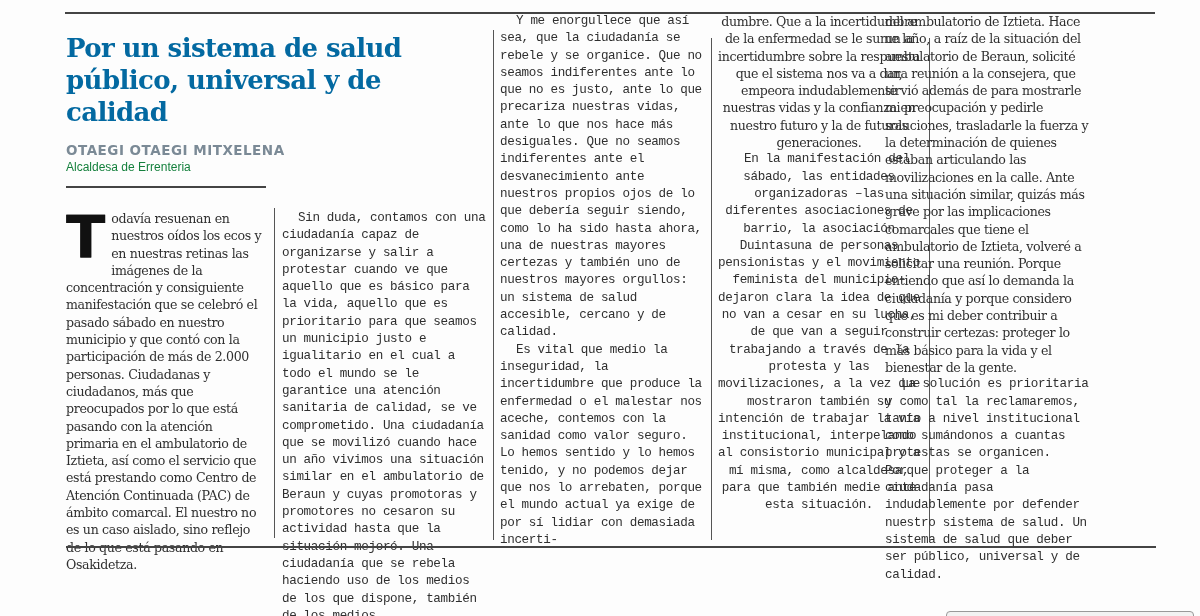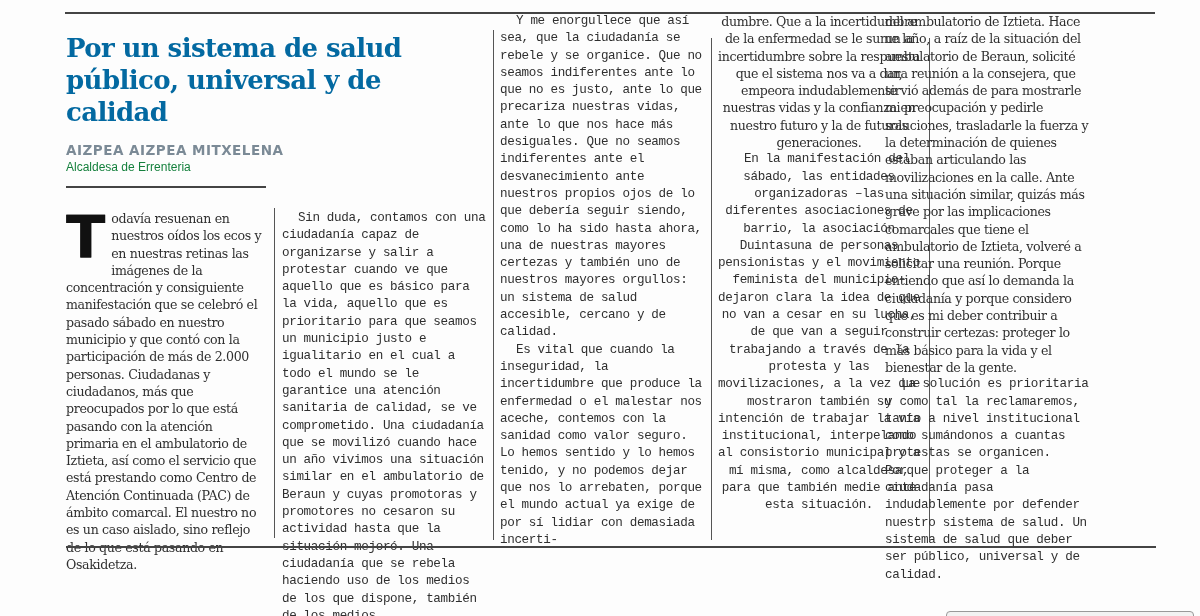--- a/index.html
+++ b/index.html
@@ -49,39 +49,39 @@
 </style>
 </head>
 <body>
 
 <div>
   <div class="top-rule"></div>
 
   <div class="head-block">
     <h1 class="title">Por un sistema de salud público, universal y de calidad</h1>
   </div>
-  <div class="author">AIZPEA AIZPEA MITXELENA</div>
+  <div class="author">OTAEGI OTAEGI MITXELENA</div>
   <div class="role">Alcaldesa de Errenteria</div>
   <div class="head-rule"></div>
 
   <div class="col col1">
     <p><span class="dropcap">T</span><span>odavía resuenan en nuestros oídos los ecos y en nuestras retinas las imágenes de la concentración y consiguiente manifestación que se celebró el pasado sábado en nuestro municipio y que contó con la participación de más de 2.000 personas. Ciudadanas y ciudadanos, más que preocupados por lo que está pasando con la atención primaria en el ambulatorio de Iztieta, así como el servicio que está prestando como Centro de Atención Continuada (PAC) de ámbito comarcal. El nuestro no es un caso aislado, sino reflejo de lo que está pasando en Osakidetza.</span></p>
   </div>
 
   <div class="vrule" style="left:274px; top:208px; height:330px;"></div>
 
   <div class="col col2">
     <p class="indent">Sin duda, contamos con una ciudadanía capaz de organizarse y salir a protestar cuando ve que aquello que es básico para la vida, aquello que es prioritario para que seamos un municipio justo e igualitario en el cual a todo el mundo se le garantice una atención sanitaria de calidad, se ve comprometido. Una ciudadanía que se movilizó cuando hace un año vivimos una situación similar en el ambulatorio de Beraun y cuyas promotoras y promotores no cesaron su actividad hasta que la situación mejoró. Una ciudadanía que se rebela haciendo uso de los medios de los que dispone, también de los medios</p>
   </div>
 
   <div class="vrule" style="left:493px; top:30px; height:510px;"></div>
 
   <div class="col col3">
     <p class="indent">Y me enorgullece que así sea, que la ciudadanía se rebele y se organice. Que no seamos indiferentes ante lo que no es justo, ante lo que precariza nuestras vidas, ante lo que nos hace más desiguales. Que no seamos indiferentes ante el desvanecimiento ante nuestros propios ojos de lo que debería seguir siendo, como lo ha sido hasta ahora, una de nuestras mayores certezas y también uno de nuestros mayores orgullos: un sistema de salud accesible, cercano y de calidad.</p>
-    <p class="indent">Es vital que cuando la inseguridad, la incertidumbre que produce la enfermedad o el malestar nos aceche, contemos con la sanidad como valor seguro. Lo hemos sentido y lo hemos tenido, y no podemos dejar que nos lo arrebaten, porque el mundo actual ya exige de por sí lidiar con demasiada incerti-</p>
+    <p class="indent">Es vital que medio la inseguridad, la incertidumbre que produce la enfermedad o el malestar nos aceche, contemos con la sanidad como valor seguro. Lo hemos sentido y lo hemos tenido, y no podemos dejar que nos lo arrebaten, porque el mundo actual ya exige de por sí lidiar con demasiada incerti-</p>
   </div>
 
   <div class="vrule" style="left:711px; top:38px; height:502px;"></div>
 
   <div class="col col4">
     <p>dumbre. Que a la incertidumbre de la enfermedad se le sume la incertidumbre sobre la respuesta que el sistema nos va a dar, empeora indudablemente nuestras vidas y la confianza en nuestro futuro y la de futuras generaciones.</p>
     <p class="indent">En la manifestación del sábado, las entidades organizadoras –las diferentes asociaciones de barrio, la asociación Duintasuna de personas pensionistas y el movimiento feminista del municipio– dejaron clara la idea de que no van a cesar en su lucha, de que van a seguir trabajando a través de la protesta y las movilizaciones, a la vez que mostraron también su intención de trabajar la vía institucional, interpelando al consistorio municipal y a mí misma, como alcaldesa, para que también medie ante esta situación.</p>
   </div>
 
   <div class="vrule" style="left:929px; top:38px; height:502px;"></div>

